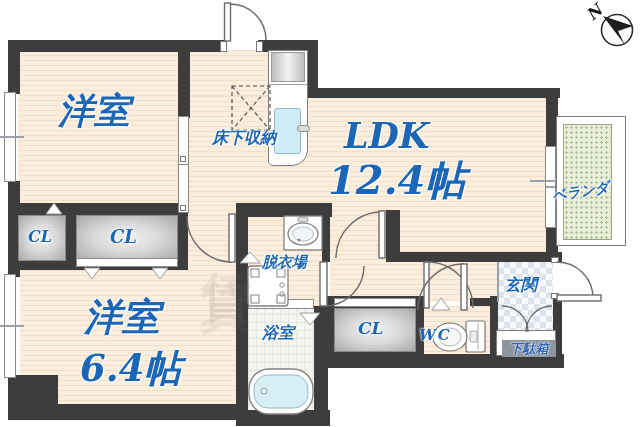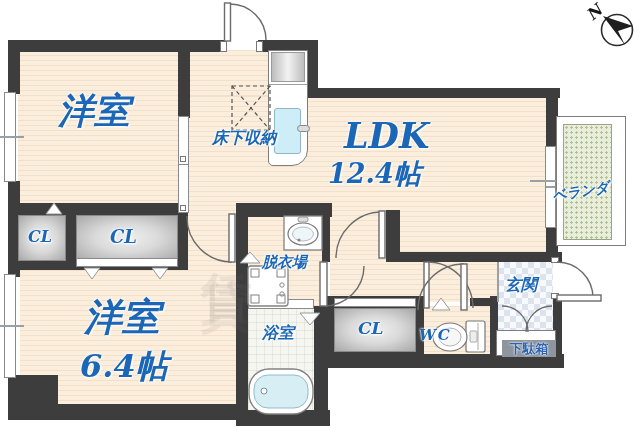--- a/index.html
+++ b/index.html
@@ -21,21 +21,21 @@
         background-size:5px 5px;border:1px solid #9aa383;}
   .whitebox{position:absolute;background:#fff;border:1.5px solid #7d7d7d;box-sizing:border-box;}
   .slider{position:absolute;background:#fff;border:1px solid #8a8a8a;box-sizing:border-box;}
   .handle{position:absolute;width:6px;height:6px;background:#fff;border:1px solid #777;box-sizing:border-box;}
   .clbox{position:absolute;background:radial-gradient(ellipse at 50% 50%, #f0f0f0 0%, #dadada 45%, #a8a8a8 100%);
          border:1px solid #8a8a8a;box-sizing:border-box;}
   .lbl{position:absolute;color:#1b66b6;font-weight:bold;font-style:italic;white-space:nowrap;
        text-shadow:0 0 2px #fff,0 0 3px #fff,1px 1px 2px #fff;line-height:1;}
   .thinline{position:absolute;background:#9aa0a8;}
   .badge{position:absolute;background:#8e959e;display:flex;align-items:center;justify-content:center;}
-  .badge span{color:#2b63b0;font-weight:bold;font-size:13px;
+  .badge span{color:#2b63b0;font-weight:bold;font-style:italic;font-size:13px;
        text-shadow:0 0 2px #fff,0 0 2px #fff;}
   .watermark{position:absolute;writing-mode:vertical-rl;color:rgba(110,110,110,0.10);
        font-size:52px;font-weight:bold;letter-spacing:6px;}
   svg.overlay{position:absolute;left:0;top:0;pointer-events:none;}
   .north-n{position:absolute;color:#161616;font-weight:bold;font-style:italic;font-size:16px;
        transform:rotate(-40deg);}
 </style>
 </head>
 <body>
 
@@ -204,24 +204,24 @@
 
     <g>
       <circle cx="617" cy="30" r="15.5" fill="#fff" stroke="#2b2b2b" stroke-width="1.6"></circle>
       <path d="M603 16 L633 26 L618 31 L625 45 Z" fill="#1e1e1e"></path>
     </g>
   </svg>
 
   <div class="lbl" style="left:58px;top:92px;font-size:36px;">洋室</div>
 
   <div class="lbl" style="left:344px;top:118px;font-size:35px;">LDK</div>
-  <div class="lbl" style="left:328px;top:160px;font-size:27px;">12.4帖</div>
+  <div class="lbl" style="left:328px;top:160px;font-size:40px;">12.4帖</div>
 
   <div class="lbl" style="left:84px;top:298px;font-size:38px;">洋室</div>
-  <div class="lbl" style="left:80px;top:350px;font-size:32px;">6.4帖</div>
+  <div class="lbl" style="left:80px;top:350px;font-size:37px;">6.4帖</div>
 
   <div class="lbl" style="left:28px;top:229px;font-size:16px;">CL</div>
   <div class="lbl" style="left:110px;top:228px;font-size:18px;">CL</div>
   <div class="lbl" style="left:358px;top:320px;font-size:17px;">CL</div>
 
   <div class="lbl" style="left:212px;top:130px;font-size:16px;">床下収納</div>
   <div class="lbl" style="left:262px;top:255px;font-size:15px;">脱衣場</div>
   <div class="lbl" style="left:262px;top:325px;font-size:16px;">浴室</div>
   <div class="lbl" style="left:419px;top:328px;font-size:15px;letter-spacing:2px;">WC</div>
   <div class="lbl" style="left:505px;top:277px;font-size:16px;">玄関</div>

